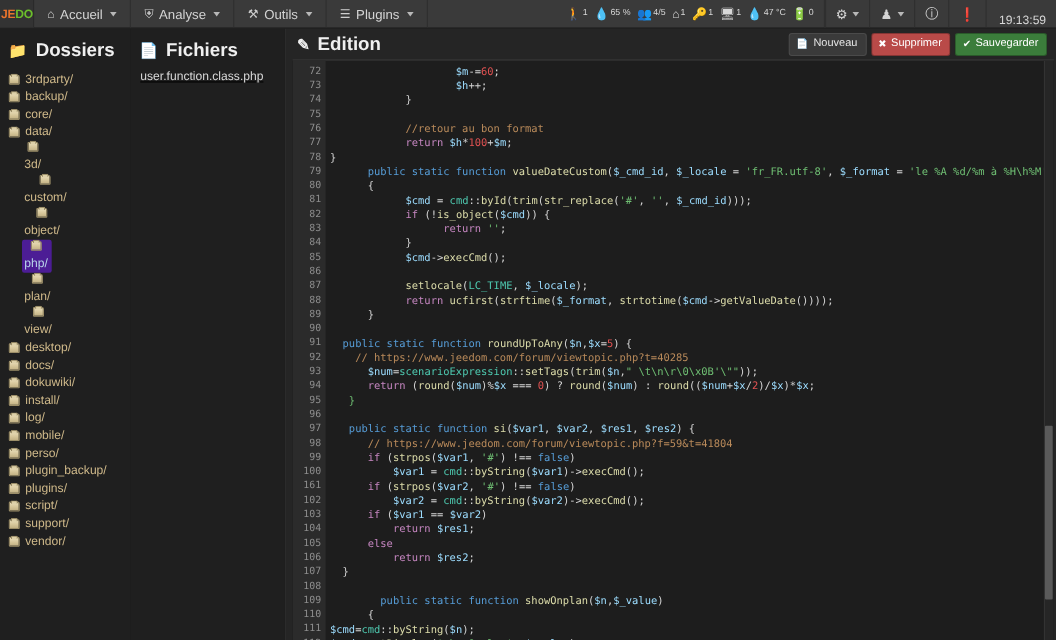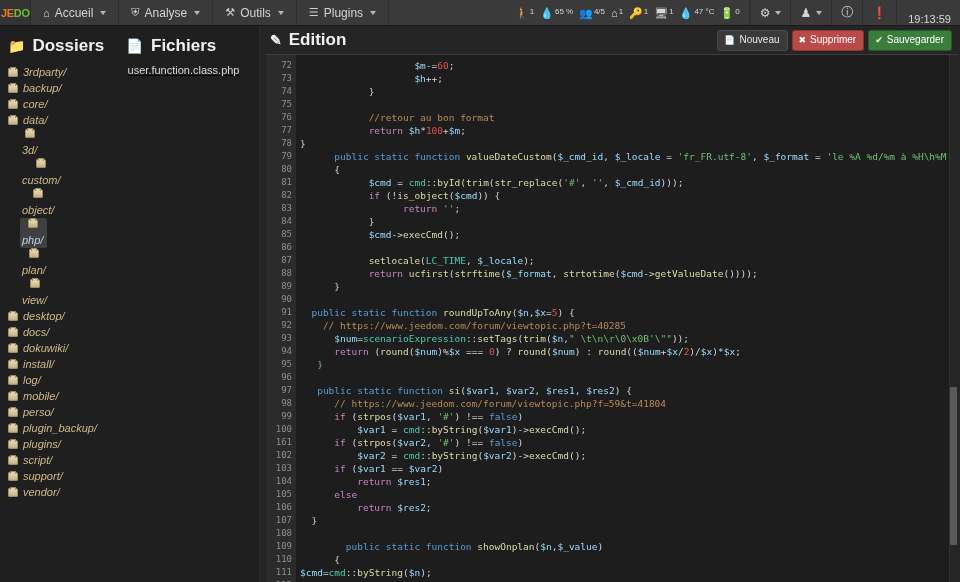--- a/index.html
+++ b/index.html
@@ -106,38 +106,38 @@
     display: flex; align-items: center; gap: 5px;
     font-size: 11px; color: #cfb98a;
     padding: 1px 4px 1px 2px;
     cursor: pointer;
     line-height: 14px;
     white-space: nowrap;
     width: fit-content;
     border-radius: 2px;
   }
   .tree li.indent { margin-left: 14px; flex-direction: column; }
-  .tree li.active { background: #404040; }
+  .tree li.active { background: #4c1d95; }
   .tree li.active .fname { color: #b9d5ea; }
   .folder-ico {
     display: inline-block;
     width: 10px; height: 9px;
     background: linear-gradient(180deg,#e8dcb8 0%, #d6c69a 55%, #c2b184 100%);
     border: 1px solid #9c8e68;
     border-radius: 1px 2px 1px 1px;
     position: relative;
     flex: 0 0 auto;
   }
   .folder-ico::after {
     content:''; position:absolute; left:1px; top:-2px;
     width:4px; height:2px; background:#ddd0a8;
     border:1px solid #9c8e68; border-bottom:none;
     border-radius:1px 1px 0 0;
   }
-  .fname { color: inherit; font-style: italic; }
+  .fname { color: inherit; }
 
   .filelist { list-style: none; margin-top: -2px; text-decoration: underline; }
   .filelist li {
     font-size: 11px; color: #d8d8d8;
     padding: 1px 3px; line-height: 14px;
     cursor: pointer; white-space: nowrap;
     width: fit-content; border-radius: 2px;
   }
 
   

